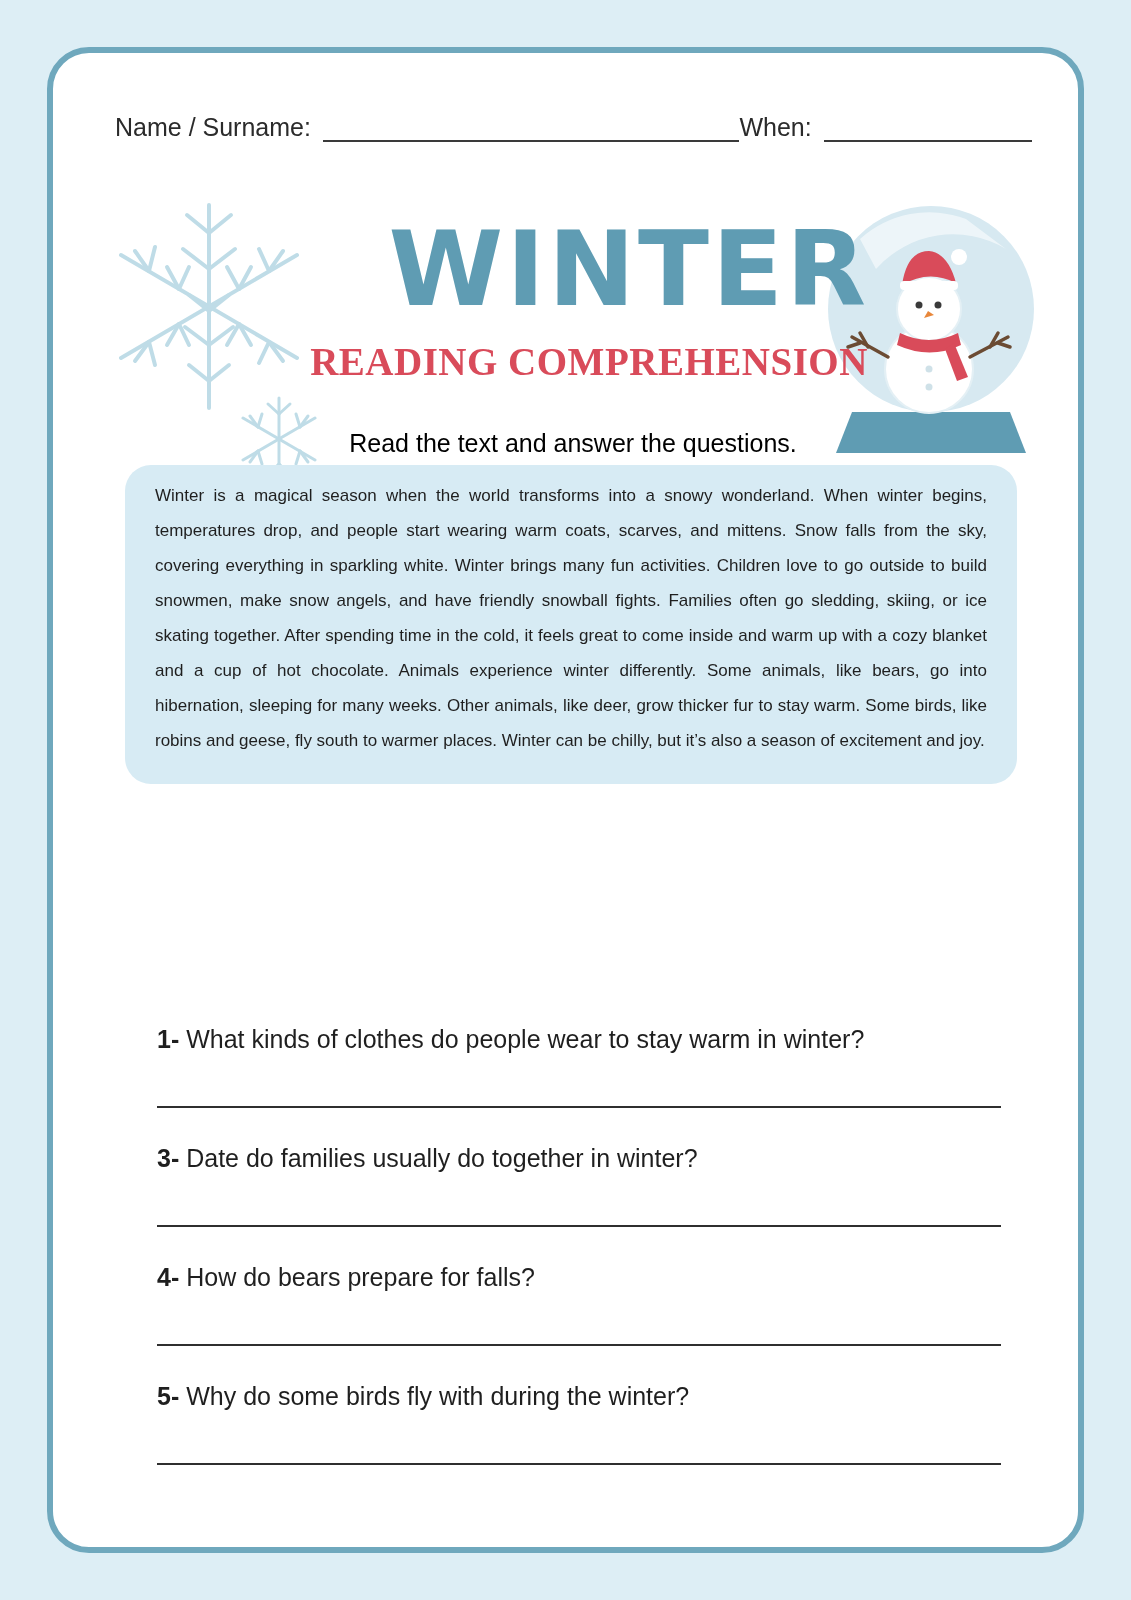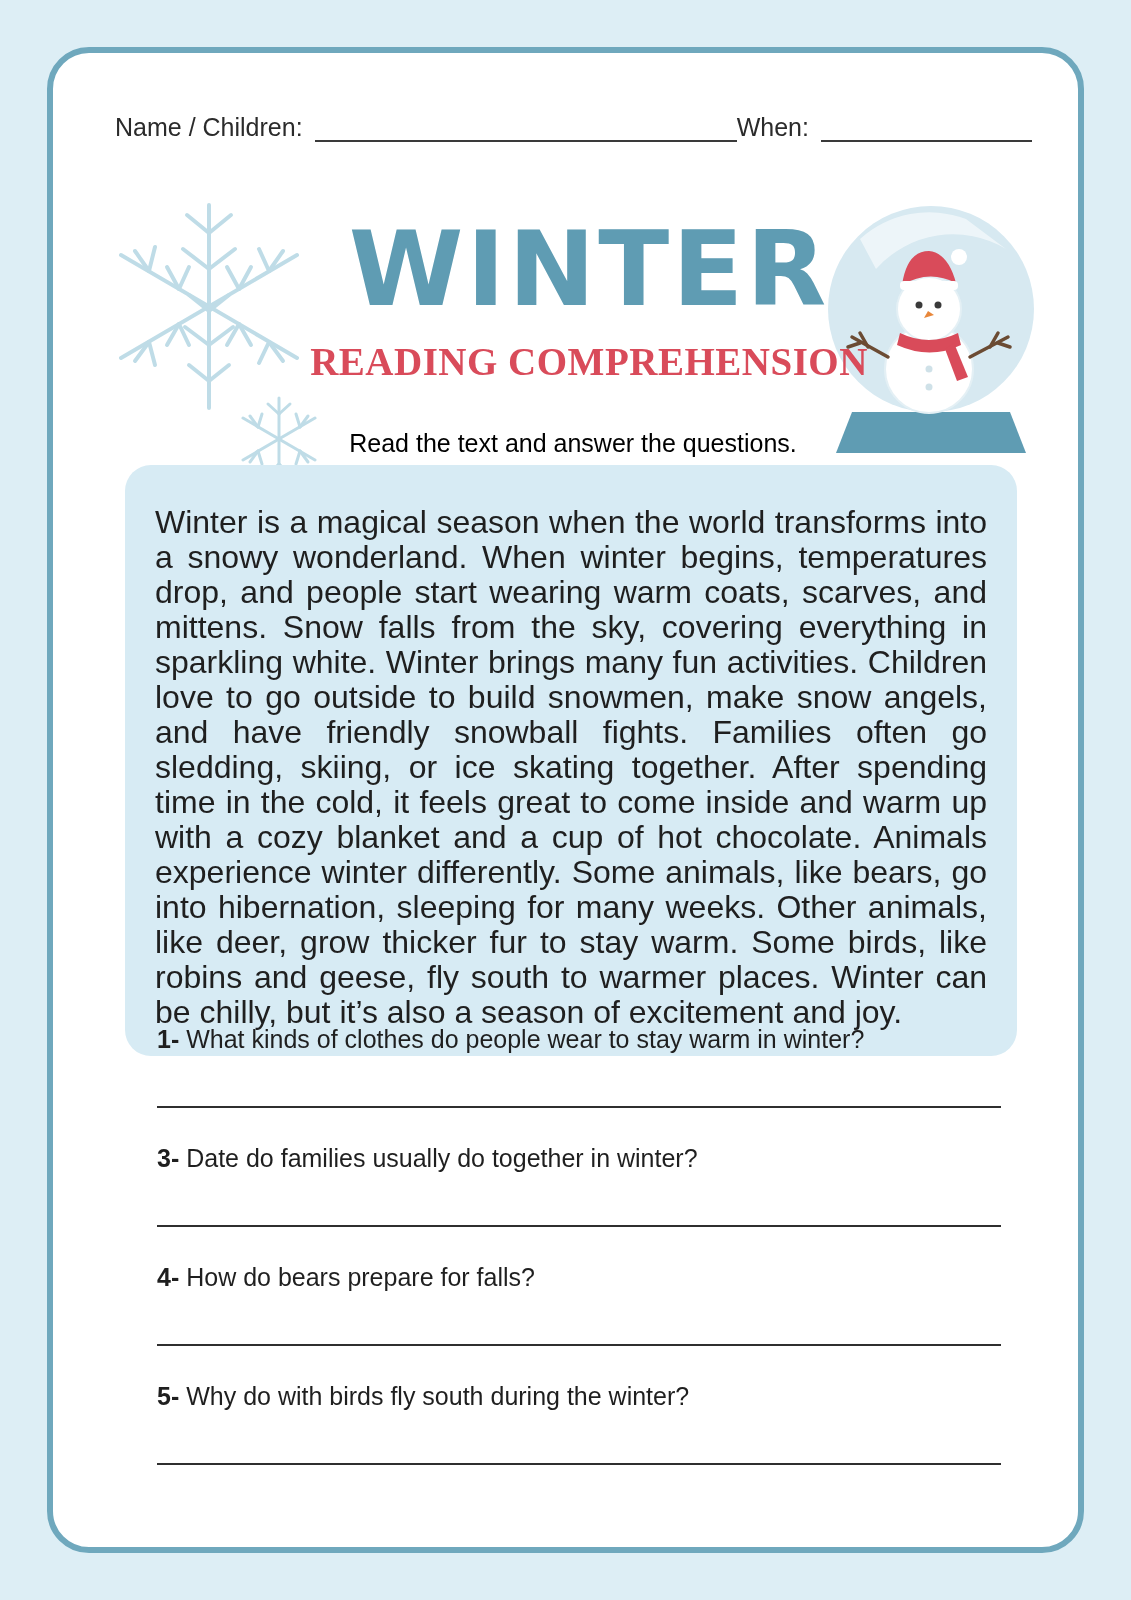--- a/index.html
+++ b/index.html
@@ -64,21 +64,21 @@
     left: 0;
     top: 120px;
     width: 100%;
     height: 260px;
   }
   .title {
     position: absolute;
     left: 240px;
     top: 28px;
     width: 560px;
-    text-align: center;
+    text-align: right;
     font-size: 104px;
     line-height: 1;
     font-weight: bold;
     letter-spacing: 3px;
     color: #5f9cb3;
     font-family: "DejaVu Sans", sans-serif;
   }
   .subtitle {
     position: absolute;
     left: 220px;
@@ -129,23 +129,23 @@
   }
 
   
   .passage {
     position: absolute;
     left: 56px;
     top: 396px;
     width: 892px;
     background: #d7ebf4;
     border-radius: 26px;
-    padding: 40px 30px 26px 30px;
+    padding: 13px 30px 26px 30px;
     box-sizing: border-box;
-    font-size: 32px;
+    font-size: 17px;
     line-height: 35px;
     color: #1f1f1f;
     text-align: justify;
     text-justify: inter-word;
   }
 
   
   .questions {
     position: absolute;
     left: 74px;
@@ -170,21 +170,21 @@
     margin: 4px 0 0 14px;
   }
 </style>
 </head>
 <body>
 
 <div class="page">
   <div class="inner">
 
     <div class="namerow">
-      <span class="lbl">Name / Children:</span>
+      <span class="lbl">Name / Surname:</span>
       <span class="rule name"></span>
       <span class="spacer"></span>
       <span class="lbl">When:</span>
       <span class="rule date"></span>
     </div>
 
     <div class="title-wrap">
 
       <svg class="snowflake-big" viewBox="0 0 200 215">
         <g stroke="#bcdbe6" stroke-width="4" fill="none" stroke-linecap="round">
@@ -307,21 +307,21 @@
         <div class="qtext">
           <span class="qnum">4-</span>
           <span>How do bears prepare for falls?</span>
         </div>
         <div class="answerline"></div>
       </div>
 
       <div class="q">
         <div class="qtext">
           <span class="qnum">5-</span>
-          <span>Why do with birds fly south during the winter?</span>
+          <span>Why do some birds fly with during the winter?</span>
         </div>
         <div class="answerline"></div>
       </div>
 
     </div>
 
   </div>
 </div>
 
 </body></html>

